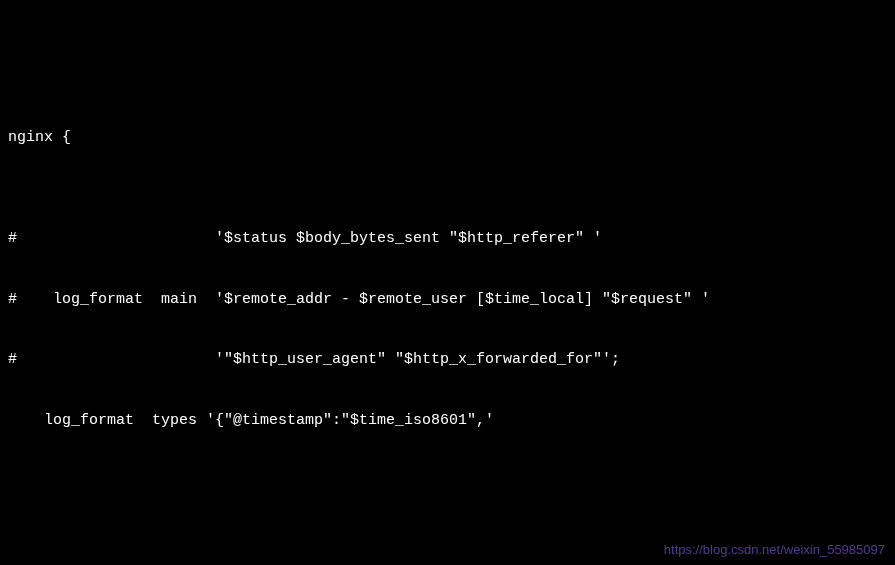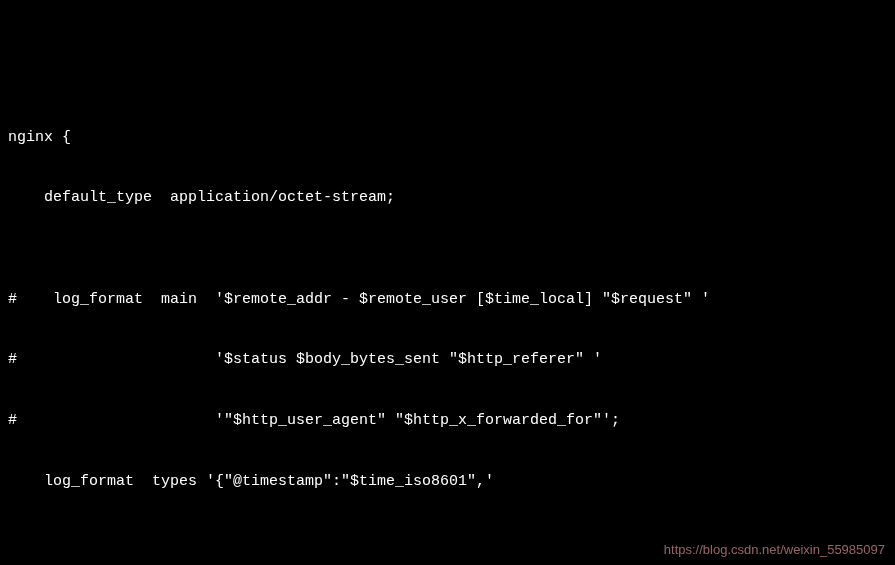--- a/index.html
+++ b/index.html
@@ -14,37 +14,36 @@
       height: 565px;
       overflow: hidden;
       position: relative;
       white-space: pre;
     }
     .code { white-space: pre; }
     .watermark {
       position: absolute;
       bottom: 6px;
       right: 10px;
-      color: #fca5a5;
+      color: #8b5cf6;
       font-family: Arial, sans-serif;
       font-size: 13px;
       opacity: 0.6;
     }
   </style>
 </head>
 <body>
 
 
 
 <div class="code">
   <div>nginx {</div>
-  <div>    default_type  application/octet-stream;</div>
   <div></div>
+  <div>#                      '$status $body_bytes_sent "$http_referer" '</div>
   <div>#    log_format  main  '$remote_addr - $remote_user [$time_local] "$request" '</div>
-  <div>#                      '$status $body_bytes_sent "$http_referer" '</div>
   <div>#                      '"$http_user_agent" "$http_x_forwarded_for"';</div>
   <div>    log_format  types '{"@timestamp":"$time_iso8601",'</div>
   
   
   
   
   
   
   
   

